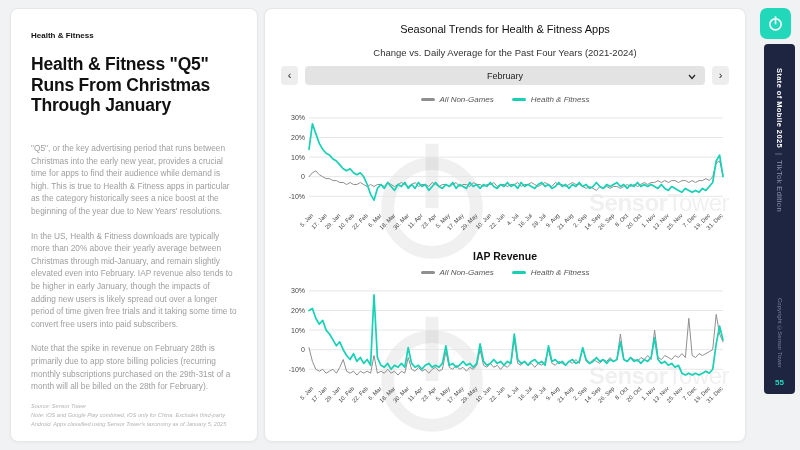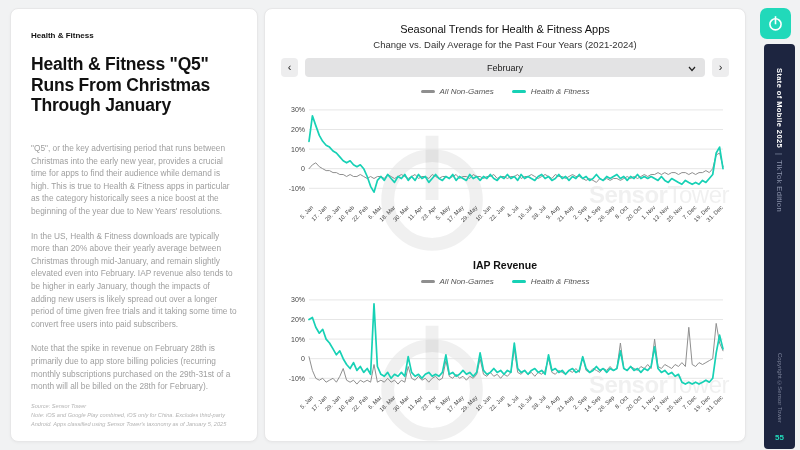--- a/index.html
+++ b/index.html
@@ -12,42 +12,42 @@
   .card{position:absolute;background:#fff;border:1px solid #e7e7e8;border-radius:8px;box-shadow:0 1px 3px rgba(0,0,0,0.04);}
   
   #left-card{left:10px;top:8px;width:248px;height:434px;box-sizing:border-box;padding:22px 20px 14px 20px;}
   .eyebrow{font-size:8px;font-weight:bold;color:#111;margin-bottom:14px;}
   .headline{font-size:17.5px;font-weight:bold;color:#111;line-height:1.18;letter-spacing:-0.2px;margin-bottom:26px;}
   .body-copy p{font-size:8.3px;line-height:1.52;color:#9e9e9e;margin:0 0 12px 0;}
   .foot-note{position:absolute;left:20px;right:18px;bottom:12px;font-size:5.6px;line-height:1.6;color:#b4b4b4;font-style:italic;}
   
   #right-card{left:264px;top:8px;width:482px;height:434px;box-sizing:border-box;padding:14px 16px 8px 16px;}
   .chart-title{text-align:center;font-size:11px;font-weight:normal;color:#111;}
-  .chart-subtitle{text-align:center;font-size:9.5px;color:#333;margin-top:4px;}
+  .chart-subtitle{text-align:center;font-size:9.5px;color:#333;margin-top:12px;}
   .section-label{text-align:center;font-size:10.5px;font-weight:bold;color:#111;margin-top:12px;}
   .selector-row{display:flex;align-items:center;gap:7px;margin-top:8px;}
   .nav-btn{width:17px;height:19px;border:none;background:#ededee;border-radius:4px;color:#222;
     font-size:11px;line-height:19px;text-align:center;padding:0;cursor:pointer;font-family:inherit;}
   .region-pill{flex:1;height:19px;background:#e3e3e4;border-radius:4px;display:flex;align-items:center;
     justify-content:center;position:relative;font-size:9px;color:#222;cursor:pointer;}
   .region-pill .chev{position:absolute;right:9px;top:6px;}
   .legend-row{display:flex;justify-content:center;align-items:center;gap:18px;margin-top:10px;}
   .legend-item{display:flex;align-items:center;gap:5px;font-size:8px;color:#555;font-style:italic;}
   .legend-swatch{width:14px;height:2.6px;border-radius:2px;display:inline-block;}
   .chart-wrap{position:relative;margin-top:4px;}
   .chart-wrap svg{display:block;width:450px;height:138px;}
   .watermark{position:absolute;left:0;right:0;top:26px;display:flex;align-items:center;justify-content:flex-end;
     gap:6px;pointer-events:none;z-index:0;}
   .watermark .wm-text{font-size:24px;color:rgba(60,60,60,0.08);letter-spacing:-0.5px;}
   .watermark .wm-bold{font-weight:bold;}
   .chart-wrap svg{position:relative;z-index:1;}
   
   #logo-chip{position:absolute;left:760px;top:8px;width:31px;height:31px;border-radius:7px;
     display:flex;align-items:center;justify-content:center;}
-  #side-bar{position:absolute;left:764px;top:44px;width:31px;height:405px;border-radius:4px;}
+  #side-bar{position:absolute;left:764px;top:44px;width:31px;height:350px;border-radius:4px;}
   .vtext{writing-mode:vertical-rl;white-space:nowrap;}
   #side-title{position:absolute;top:24px;left:0;width:100%;display:flex;flex-direction:column;align-items:center;}
   #side-title .vtext{font-size:7.5px;letter-spacing:0.4px;}
   .side-strong{color:#fff;font-weight:bold;}
   .side-dim{color:#8b93ab;font-weight:normal;}
   #side-copyright{position:absolute;bottom:26px;width:100%;display:flex;justify-content:center;
     font-size:6px;color:#7b8299;}
   #side-page{position:absolute;bottom:7px;width:100%;text-align:center;font-size:8px;font-weight:bold;}
 </style>
 </head>
@@ -144,21 +144,21 @@
         <text x="388.4" y="108.0" text-anchor="end" font-size="5.8" fill="#444" transform="rotate(-45 388.4 108.0)">13. Nov</text>
         <text x="402.1" y="108.0" text-anchor="end" font-size="5.8" fill="#444" transform="rotate(-45 402.1 108.0)">25. Nov</text>
         <text x="415.8" y="108.0" text-anchor="end" font-size="5.8" fill="#444" transform="rotate(-45 415.8 108.0)">7. Dec</text>
         <text x="429.5" y="108.0" text-anchor="end" font-size="5.8" fill="#444" transform="rotate(-45 429.5 108.0)">19. Dec</text>
         <text x="442.0" y="108.0" text-anchor="end" font-size="5.8" fill="#444" transform="rotate(-45 442.0 108.0)">31. Dec</text>
         <polyline points="28.0,68.7 31.4,64.8 34.8,62.8 38.3,66.7 41.7,68.7 45.1,70.6 48.5,70.6 52.0,72.6 55.4,72.6 58.8,74.5 62.2,74.5 65.6,76.5 69.1,74.5 72.5,76.5 75.9,76.5 79.3,74.5 82.7,76.5 86.2,78.5 89.6,76.5 93.0,78.5 96.4,76.5 99.9,76.5 103.3,78.5 106.7,74.5 110.1,76.5 113.5,78.5 117.0,76.5 120.4,74.5 123.8,76.5 127.2,78.5 130.6,76.5 134.1,74.5 137.5,78.5 140.9,76.5 144.3,76.5 147.8,78.5 151.2,74.5 154.6,76.5 158.0,78.5 161.4,76.5 164.9,76.5 168.3,78.5 171.7,76.5 175.1,74.5 178.5,78.5 182.0,76.5 185.4,76.5 188.8,78.5 192.2,74.5 195.7,76.5 199.1,76.5 202.5,78.5 205.9,76.5 209.3,76.5 212.8,74.5 216.2,78.5 219.6,76.5 223.0,76.5 226.4,78.5 229.9,76.5 233.3,76.5 236.7,74.5 240.1,78.5 243.6,76.5 247.0,76.5 250.4,74.5 253.8,76.5 257.2,78.5 260.7,76.5 264.1,74.5 267.5,76.5 270.9,78.5 274.3,74.5 277.8,76.5 281.2,76.5 284.6,78.5 288.0,76.5 291.5,74.5 294.9,76.5 298.3,76.5 301.7,78.5 305.1,80.4 308.6,78.5 312.0,80.4 315.4,82.4 318.8,78.5 322.2,80.4 325.7,78.5 329.1,80.4 332.5,78.5 335.9,78.5 339.4,80.4 342.8,78.5 346.2,76.5 349.6,78.5 353.0,76.5 356.5,78.5 359.9,76.5 363.3,74.5 366.7,76.5 370.1,74.5 373.6,74.5 377.0,72.6 380.4,74.5 383.8,72.6 387.3,74.5 390.7,72.6 394.1,72.6 397.5,74.5 400.9,72.6 404.4,72.6 407.8,74.5 411.2,72.6 414.6,74.5 418.0,72.6 421.5,72.6 424.9,70.6 428.3,72.6 431.7,68.7 435.2,55.0 438.6,53.0 442.0,66.7" fill="none" stroke="#8f8f8f" stroke-width="1" stroke-linejoin="round" stroke-linecap="round"></polyline>
         <polyline points="28.0,41.3 31.4,15.8 34.8,25.6 38.3,35.4 41.7,41.3 45.1,45.2 48.5,47.1 52.0,51.0 55.4,53.0 58.8,56.9 62.2,60.8 65.6,62.8 69.1,60.8 72.5,64.8 75.9,66.7 79.3,64.8 82.7,68.7 86.2,76.5 89.6,86.3 93.0,92.2 96.4,80.4 99.9,76.5 103.3,80.4 106.7,74.5 110.1,78.5 113.5,82.4 117.0,76.5 120.4,78.5 123.8,74.5 127.2,80.4 130.6,76.5 134.1,80.4 137.5,74.5 140.9,78.5 144.3,76.5 147.8,82.4 151.2,78.5 154.6,74.5 158.0,78.5 161.4,80.4 164.9,76.5 168.3,78.5 171.7,74.5 175.1,80.4 178.5,76.5 182.0,78.5 185.4,80.4 188.8,74.5 192.2,78.5 195.7,76.5 199.1,80.4 202.5,76.5 205.9,78.5 209.3,74.5 212.8,78.5 216.2,80.4 219.6,76.5 223.0,78.5 226.4,74.5 229.9,78.5 233.3,76.5 236.7,80.4 240.1,74.5 243.6,78.5 247.0,76.5 250.4,78.5 253.8,80.4 257.2,76.5 260.7,74.5 264.1,78.5 267.5,76.5 270.9,80.4 274.3,78.5 277.8,74.5 281.2,78.5 284.6,76.5 288.0,80.4 291.5,76.5 294.9,78.5 298.3,74.5 301.7,78.5 305.1,76.5 308.6,80.4 312.0,78.5 315.4,74.5 318.8,78.5 322.2,80.4 325.7,76.5 329.1,78.5 332.5,76.5 335.9,74.5 339.4,78.5 342.8,76.5 346.2,80.4 349.6,76.5 353.0,78.5 356.5,74.5 359.9,78.5 363.3,76.5 366.7,78.5 370.1,76.5 373.6,78.5 377.0,80.4 380.4,76.5 383.8,80.4 387.3,82.4 390.7,78.5 394.1,80.4 397.5,82.4 400.9,84.3 404.4,80.4 407.8,82.4 411.2,84.3 414.6,82.4 418.0,84.3 421.5,80.4 424.9,82.4 428.3,78.5 431.7,74.5 435.2,53.0 438.6,47.1 442.0,68.7" fill="none" stroke="#17d1b5" stroke-width="1.7" stroke-linejoin="round" stroke-linecap="round"></polyline>
       </svg>
   </div>
 
-  <div class="section-label" style="margin-top:21px;">IAP Revenue</div>
+  <div class="section-label" style="margin-top:4px;">IAP Revenue</div>
 
   <div class="legend-row" style="margin-top:6px;">
     <span class="legend-item">
       <span class="legend-swatch" style="background: rgb(143, 143, 143);"></span>
       <span>All Non-Games</span>
     </span>
     <span class="legend-item">
       <span class="legend-swatch" style="background: rgb(23, 209, 181);"></span>
       <span>Health &amp; Fitness</span>
     </span>

